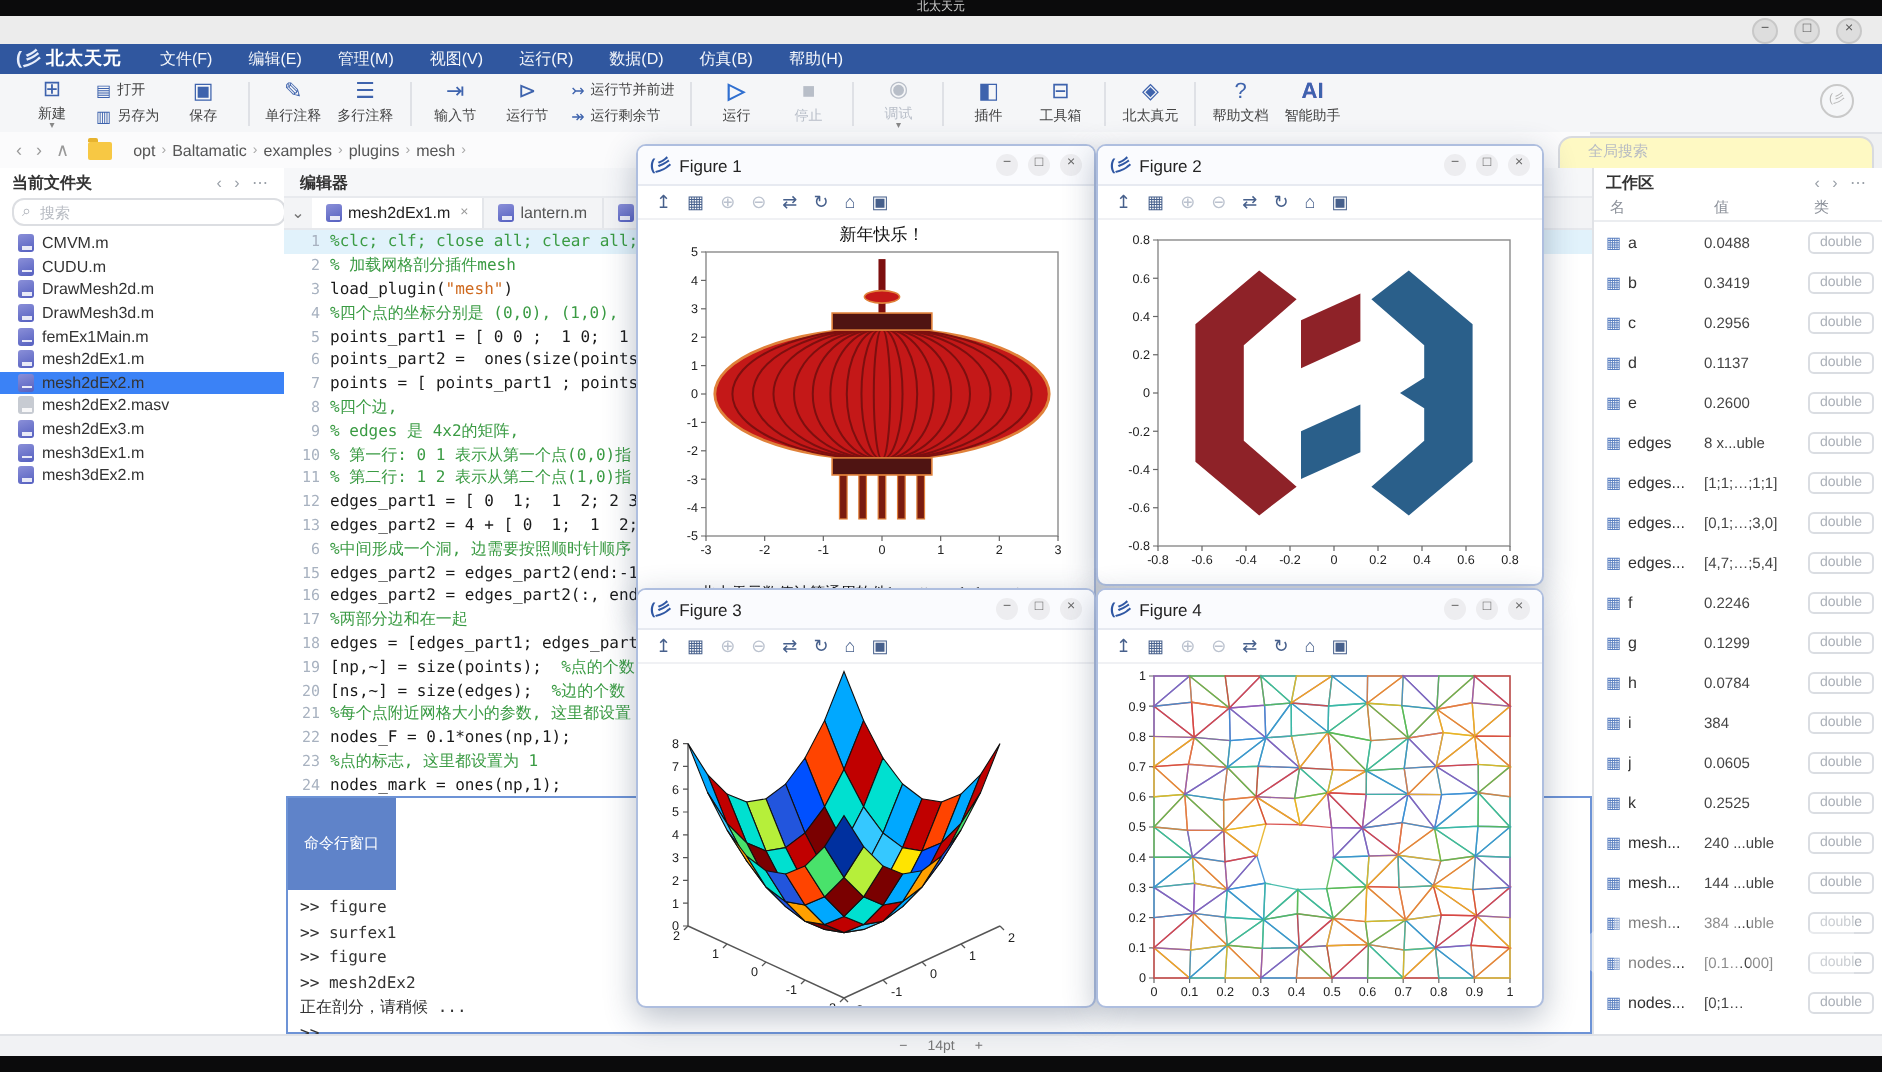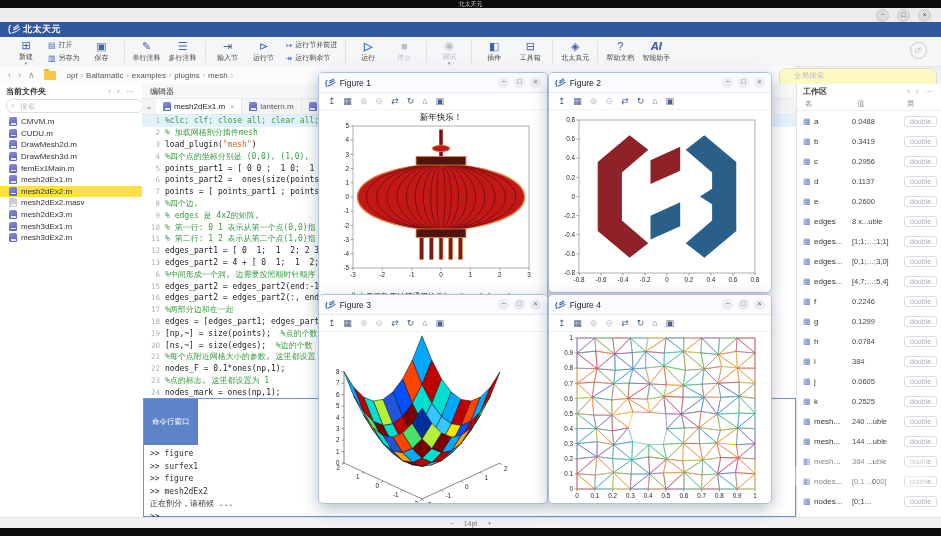--- a/index.html
+++ b/index.html
@@ -24,21 +24,21 @@
   .tbtn .lb{font-size:7px;color:#444;margin-top:1px;white-space:nowrap}
   .tbtn .caret{font-size:5px;color:#888;line-height:3px}
   .tbtn.dis .ic,.tbtn.dis .lb{color:#b8bec8}
   .tstack{display:flex;flex-direction:column;gap:3px;margin:0 4px}
   .srow{display:flex;align-items:center;gap:3px;font-size:7px;color:#444;white-space:nowrap}
   .srow .ic{font-size:8px;color:#3e63ad}
   .vsep{width:1px;height:22px;background:#dfe1e6;margin:0 4px}
   .run .ic{color:#2f6fd0;font-weight:bold}
   .stop .ic{color:#c9ced6}
   .ai{background:linear-gradient(135deg,#4b7be0,#b44fd8,#e0527b);-webkit-background-clip:text;background-clip:text;
-    color:transparent;font-weight:bold;font-style:italic}
+    color:transparent;font-weight:bold;}
   #account{position:absolute;right:14px;top:42px;width:15px;height:15px;border-radius:50%;
     border:1.5px solid #c9c9c9;color:#b5b5b5;font-size:6px;line-height:15px;text-align:center}
   
   #crumbbar{left:0;top:66px;right:146px;height:18px;background:#fbfbfc;border-bottom:1px solid #e3e5e9;
     display:flex;align-items:center;padding-left:8px;font-size:8px;color:#666}
   .navg{color:#999;margin-right:7px;font-size:9px}
   .folder{width:12px;height:9px;background:#f7c844;border-radius:1px;position:relative;margin:0 8px 0 2px}
   .folder:before{content:'';position:absolute;top:-2px;left:0;width:5px;height:2px;background:#e7b32e;border-radius:1px 1px 0 0}
   .crumb{margin:0 3px;color:#555}
   .csep{color:#a9a9a9;font-size:7px}
@@ -48,28 +48,28 @@
   .mag{position:absolute;font-size:8px;color:#b0b4bb}
   
   .panel-h{height:14px;display:flex;align-items:center;justify-content:space-between;padding:0 6px}
   .panel-title{font-size:8px;font-weight:bold;color:#333}
   .pnav{font-size:8px;color:#9aa0a8;letter-spacing:2px}
   #filepanel{left:0;top:84px;width:142px;bottom:18px;background:#fff;border-right:1px solid #e0e2e6}
   #fsearch{display:block;width:118px;height:12px;margin:1px 6px 3px 6px;border:1px solid #dcdee2;border-radius:6px;
     font-size:7.5px;padding:0 4px 0 13px;outline:none;color:#555;font-family:"Liberation Sans",sans-serif}
   #fsearch::placeholder{color:#b8bcc3}
   .frow{height:11.6px;display:flex;align-items:center;gap:4px;padding-left:9px;font-size:8px;color:#333;white-space:nowrap}
-  .frow.sel{background:#fde047}
+  .frow.sel{background:#3b82f6}
   .ficon{width:8px;height:9px;border-radius:1.5px;background:linear-gradient(160deg,#8a8fd8,#5560c0);position:relative;flex:0 0 auto}
   .ficon:after{content:'';position:absolute;left:1.5px;bottom:1.5px;width:5px;height:1.5px;background:rgba(255,255,255,.85)}
   .ficon.gray{background:#c7cbd2}
   
   #editorpanel{left:142px;top:84px;right:144px;bottom:18px;background:#fff}
   #edhead{height:14px;background:#f6f7f9;border-bottom:1px solid #e8eaee;display:flex;align-items:center;padding-left:8px}
-  #edhead span{font-size:8px;font-weight:normal;color:#333}
+  #edhead span{font-size:8px;font-weight:bold;color:#333}
   #tabbar{height:15px;background:#f3f4f6;border-bottom:1px solid #e6e8ec;display:flex;align-items:stretch}
   .chev{width:14px;font-size:8px;color:#777;display:flex;align-items:center;justify-content:center}
   .etab{display:flex;align-items:center;gap:3px;padding:0 7px;font-size:8px;color:#555;border-right:1px solid #e4e6ea;white-space:nowrap}
   .etab.active{background:#fff;color:#222}
   .etab .x{color:#999;font-size:7px;margin-left:2px}
   #code{position:absolute;left:0;right:0;top:31px}
   .crow{height:11.8px;display:flex;align-items:center;white-space:pre;font-family:"DejaVu Sans Mono",monospace}
   .crow.active{background:#e1f2fb}
   .gut{width:18px;text-align:right;padding-right:5px;font-size:7.5px;color:#a8b2c0;flex:0 0 auto}
   .ct{font-size:8px;color:#1a1a1a}
@@ -122,20 +122,30 @@
   <div id="strip" class="abs">
     <div class="wctl">
       <span class="wbtn">−</span>
       <span class="wbtn">□</span>
       <span class="wbtn">×</span>
     </div>
   </div>
 
   <div id="menubar" class="abs">
     <span id="logo"><span class="mark">(彡</span><span>北太天元</span></span>
+    <span id="menu-items" style="display:flex">
+        <span class="mitem">文件(F)</span>
+        <span class="mitem">编辑(E)</span>
+        <span class="mitem">管理(M)</span>
+        <span class="mitem">视图(V)</span>
+        <span class="mitem">运行(R)</span>
+        <span class="mitem">数据(D)</span>
+        <span class="mitem">仿真(B)</span>
+        <span class="mitem">帮助(H)</span>
+      </span>
   </div>
 
   <div id="toolbar" class="abs">
     <div class="tbtn">
       <span class="ic">⊞</span>
       <span class="lb">新建</span>
       <span class="caret">▾</span>
     </div>
     <div class="tstack">
       <div class="srow">

